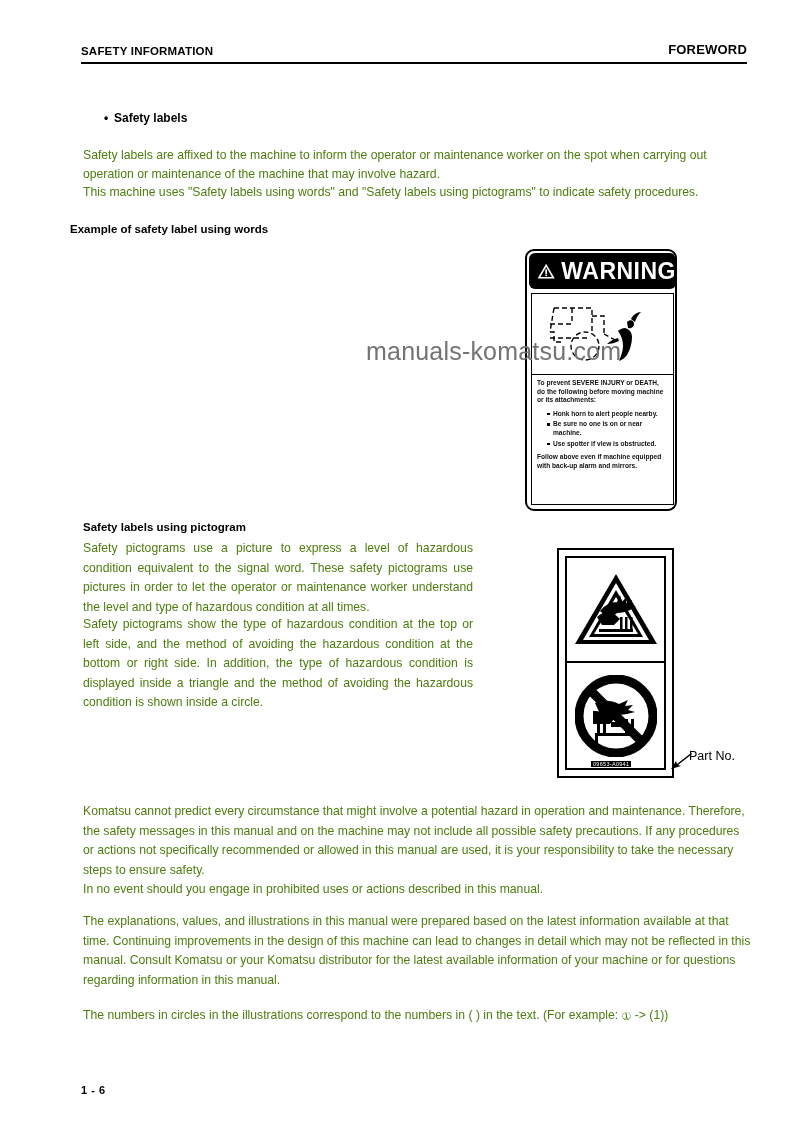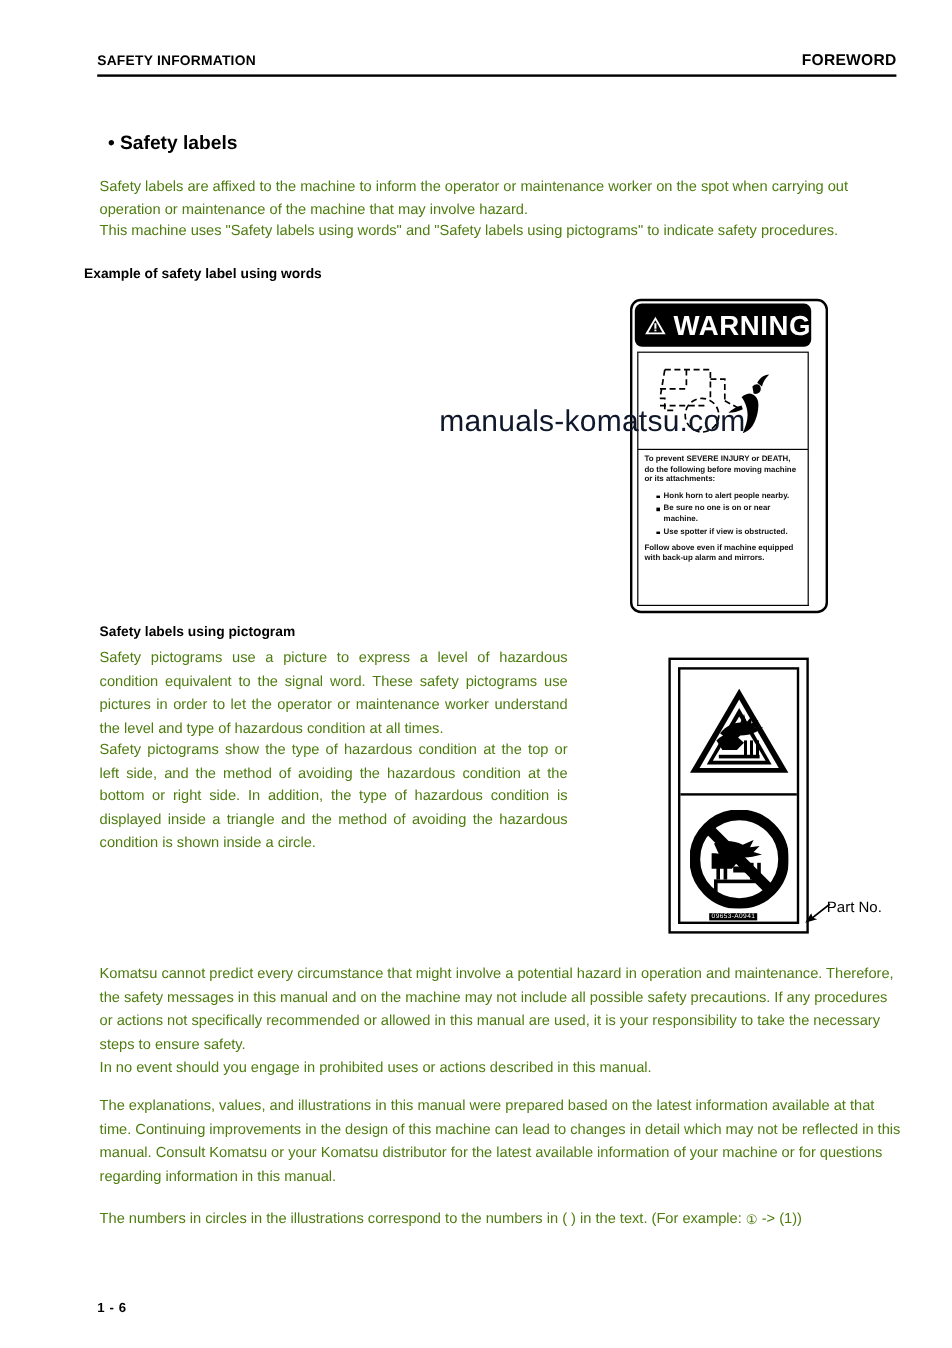--- a/index.html
+++ b/index.html
@@ -46,23 +46,23 @@
     left: 53px;
     top: 62px;
     width: 666px;
     height: 2px;
     background: #000000;
   }
 
   
   .bullet-head {
     position: absolute;
-    left: 62px;
+    left: 76px;
     top: 111px;
-    font-size: 16px;
+    font-size: 12px;
     font-weight: bold;
   }
   .bullet-head .dot {
     display: inline-block;
     width: 10px;
   }
 
   .para {
     position: absolute;
     font-size: 12.2px;
@@ -123,21 +123,21 @@
   .circled {
     font-size: 11px;
     vertical-align: -1px;
   }
 
   
   .warn-label {
     position: absolute;
     left: 497px;
     top: 249px;
-    width: 165px;
+    width: 152px;
     height: 262px;
     border: 2px solid #000;
     border-radius: 9px;
     background: #fff;
     box-sizing: border-box;
     overflow: hidden;
   }
   .warn-bar {
     position: absolute;
     left: 2px;
@@ -262,21 +262,21 @@
     width: 24px;
     height: 20px;
   }
 
   
   .watermark {
     position: absolute;
     left: 338px;
     top: 337px;
     font-size: 25px;
-    color: #0f172a;
+    color: #737373;
     letter-spacing: 0.2px;
     white-space: nowrap;
   }
 
   
   .footer {
     position: absolute;
     left: 53px;
     top: 1084px;
     font-size: 11px;

